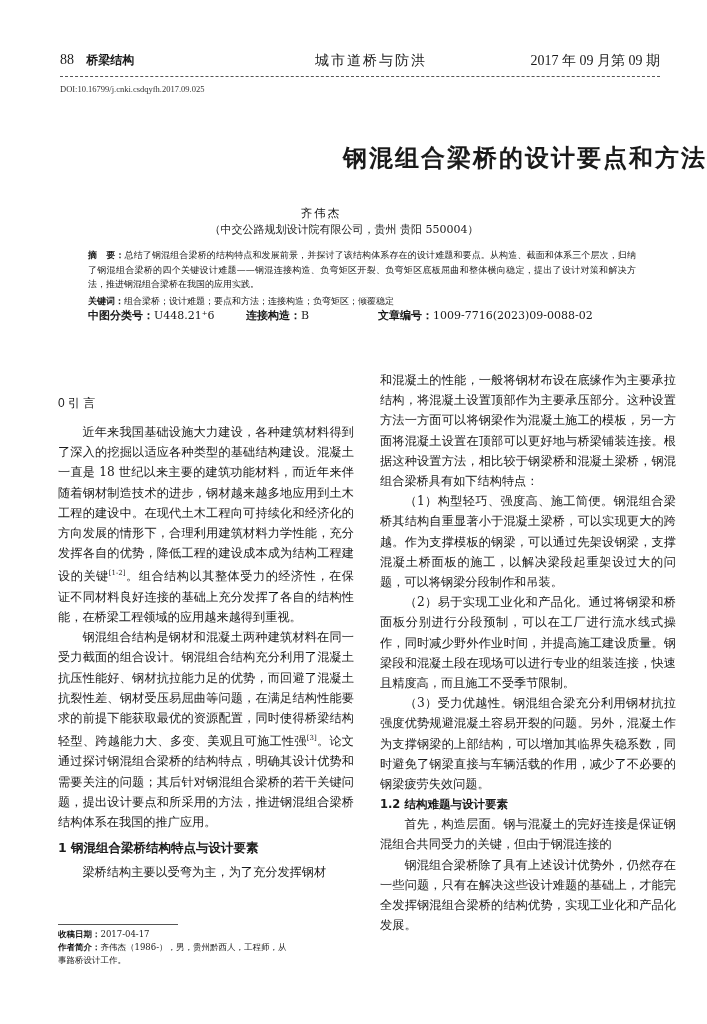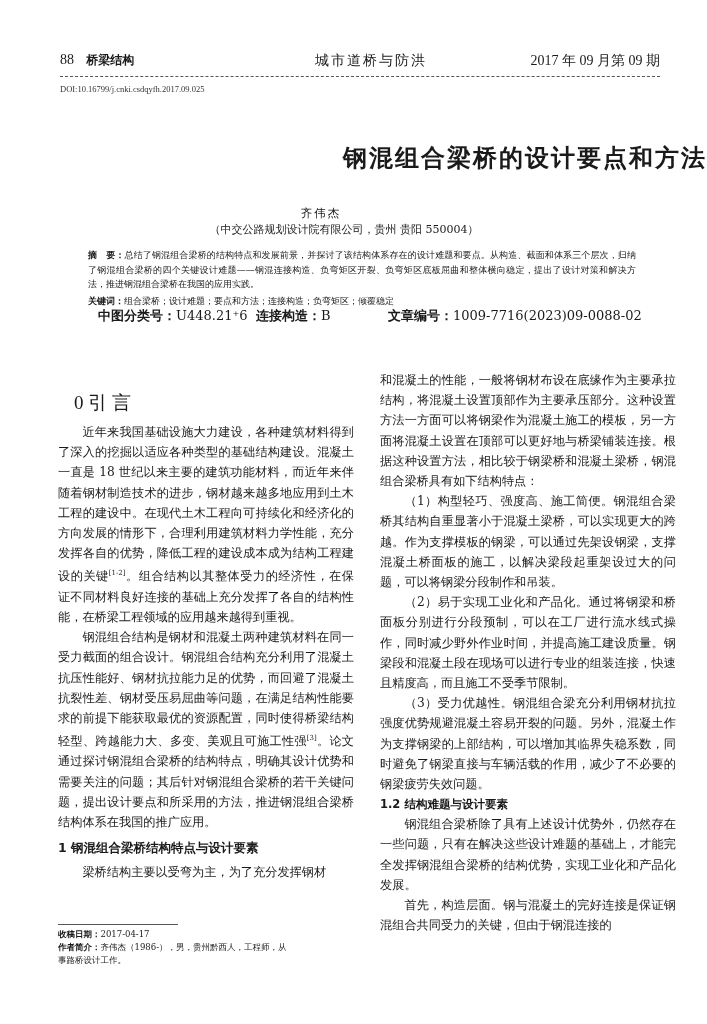--- a/index.html
+++ b/index.html
@@ -14,27 +14,27 @@
   .hdr-right { right: 0; top: 0; font-family: "Liberation Serif", serif; font-size: 14px; }
   .hdr-rule { left: 60px; top: 76px; width: 600px; height: 0; border-top: 1px dashed #555; }
   .doi { left: 60px; top: 84px; font-family: "Liberation Serif", serif; font-size: 8.5px; color: #333; }
   .title { left: 0; top: 142px; width: 707px; text-align: right; font-family: "DejaVu Serif", serif;
            font-weight: bold; font-size: 24px; letter-spacing: 2px; }
   .author { left: 0; top: 206px; width: 642px; text-align: center; font-size: 11.5px; letter-spacing: 2px; }
   .affil { left: 0; top: 222px; width: 688px; text-align: center; font-size: 11px; }
   .abstract { left: 88px; top: 248px; width: 548px; font-size: 9px; line-height: 14.5px; text-align: justify; }
   .lbl { font-family: "DejaVu Sans", sans-serif; font-weight: bold; }
   .kw { left: 88px; top: 294px; width: 548px; font-size: 9px; line-height: 14px; }
-  .cls { left: 98px; top: 309px; width: 548px; font-size: 13px; line-height: 14px; }
+  .cls { left: 88px; top: 309px; width: 548px; font-size: 11px; line-height: 14px; }
   .cls span.c2 { position: absolute; left: 158px; }
   .cls span.c3 { position: absolute; left: 290px; }
   .col { width: 296px; font-size: 12.2px; line-height: 20.2px; text-align: justify; }
   .col1 { left: 58px; top: 392px; }
   .col2 { left: 380px; top: 370px; }
-  .h1 { font-family: Liberation Serif, serif; font-size: 19px; line-height: 22px; margin: 0 0 8px 16px; }
+  .h1 { font-family: Liberation Sans, sans-serif; font-size: 12px; line-height: 22px; margin: 0 0 8px 0; }
   .h2 { font-family: "DejaVu Sans", sans-serif; font-weight: bold; font-size: 12.5px; margin: 6px 0 4px 0; line-height: 20px; }
   .h3 { font-family: "DejaVu Sans", sans-serif; font-weight: bold; font-size: 11.5px; margin: 0; line-height: 20px; }
   .p { margin: 0; text-indent: 2em; }
   .p sup { font-size: 7px; }
   .fn-rule { left: 58px; top: 924px; width: 120px; border-top: 1px solid #555; }
   .footnote { left: 58px; top: 928px; width: 230px; font-size: 8.5px; line-height: 13px; }
 </style>
 </head>
 <body>
 
@@ -78,15 +78,15 @@
   <div><span class="lbl">收稿日期：</span><span>2017-04-17</span></div>
   <div><span class="lbl">作者简介：</span><span>齐伟杰（1986-），男，贵州黔西人，工程师，从事路桥设计工作。</span></div>
 </div>
 
 <div class="abs col col2">
   <p class="p" style="text-indent:0">和混凝土的性能，一般将钢材布设在底缘作为主要承拉结构，将混凝土设置顶部作为主要承压部分。这种设置方法一方面可以将钢梁作为混凝土施工的模板，另一方面将混凝土设置在顶部可以更好地与桥梁铺装连接。根据这种设置方法，相比较于钢梁桥和混凝土梁桥，钢混组合梁桥具有如下结构特点：</p>
   <p class="p">（1）构型轻巧、强度高、施工简便。钢混组合梁桥其结构自重显著小于混凝土梁桥，可以实现更大的跨越。作为支撑模板的钢梁，可以通过先架设钢梁，支撑混凝土桥面板的施工，以解决梁段起重架设过大的问题，可以将钢梁分段制作和吊装。</p>
   <p class="p">（2）易于实现工业化和产品化。通过将钢梁和桥面板分别进行分段预制，可以在工厂进行流水线式操作，同时减少野外作业时间，并提高施工建设质量。钢梁段和混凝土段在现场可以进行专业的组装连接，快速且精度高，而且施工不受季节限制。</p>
   <p class="p">（3）受力优越性。钢混组合梁充分利用钢材抗拉强度优势规避混凝土容易开裂的问题。另外，混凝土作为支撑钢梁的上部结构，可以增加其临界失稳系数，同时避免了钢梁直接与车辆活载的作用，减少了不必要的钢梁疲劳失效问题。</p>
   <div class="h3">1.2  结构难题与设计要素</div>
+  <p class="p">首先，构造层面。钢与混凝土的完好连接是保证钢混组合共同受力的关键，但由于钢混连接的</p>
   <p class="p">钢混组合梁桥除了具有上述设计优势外，仍然存在一些问题，只有在解决这些设计难题的基础上，才能完全发挥钢混组合梁桥的结构优势，实现工业化和产品化发展。</p>
-  <p class="p">首先，构造层面。钢与混凝土的完好连接是保证钢混组合共同受力的关键，但由于钢混连接的</p>
 </div>
 
 </body></html>

